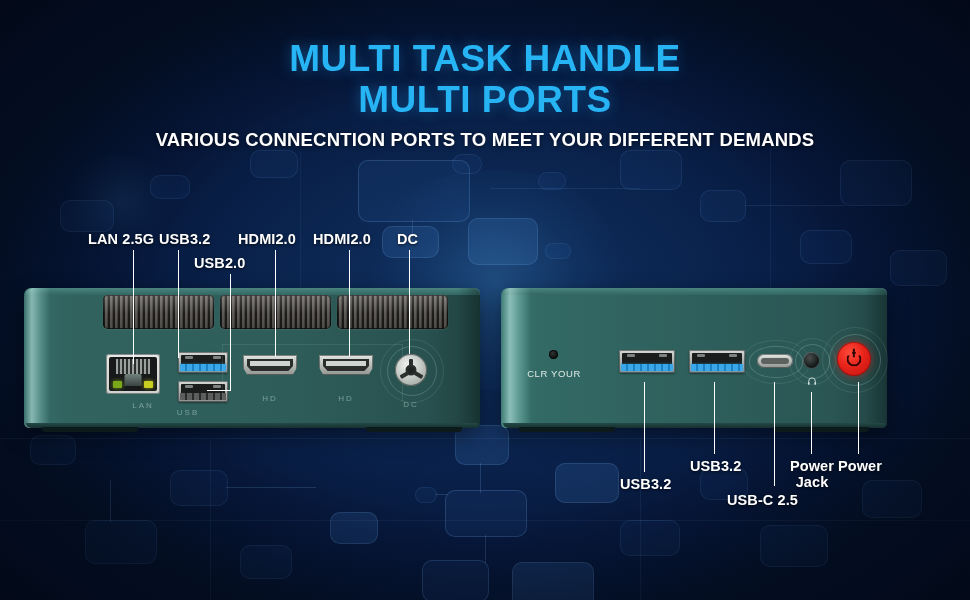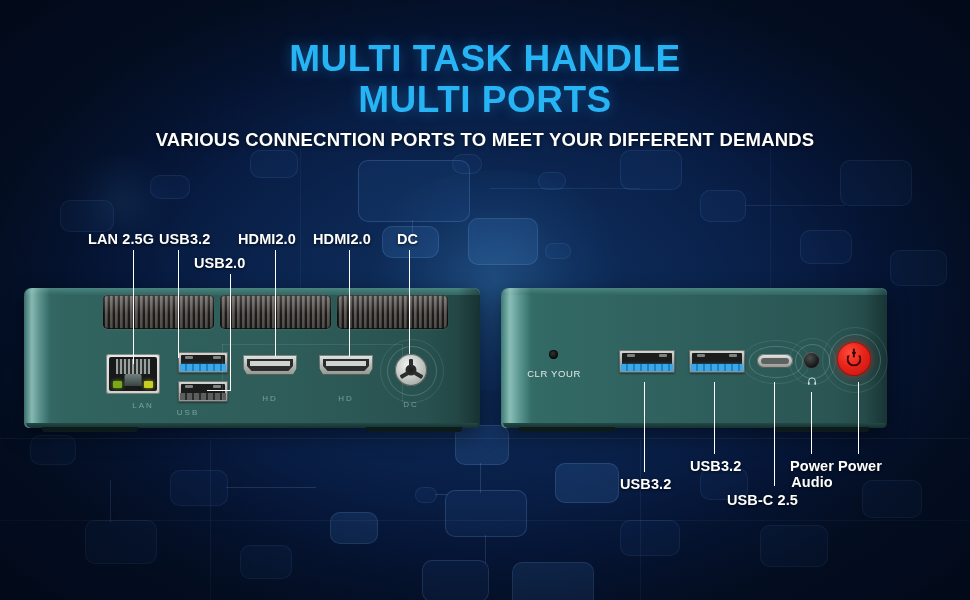--- a/index.html
+++ b/index.html
@@ -441,19 +441,19 @@
 
   <div class="lead v" style="left:714px;top:382px;height:72px;"></div>
   <div class="callout" style="left:690px;top:458px;">USB3.2</div>
 
   <div class="lead v" style="left:774px;top:382px;height:104px;"></div>
   <div class="callout" style="left:727px;top:492px;">USB-C 2.5</div>
 
   <div class="lead v" style="left:811px;top:392px;height:62px;"></div>
   <div class="callout" style="left:790px;top:458px;text-align:center;">
     <div>Power</div>
-    <div>Audio</div>
+    <div>Jack</div>
   </div>
 
   <div class="lead v" style="left:858px;top:382px;height:72px;"></div>
   <div class="callout" style="left:838px;top:458px;">Power</div>
 
 </div>
 
 </body></html>

